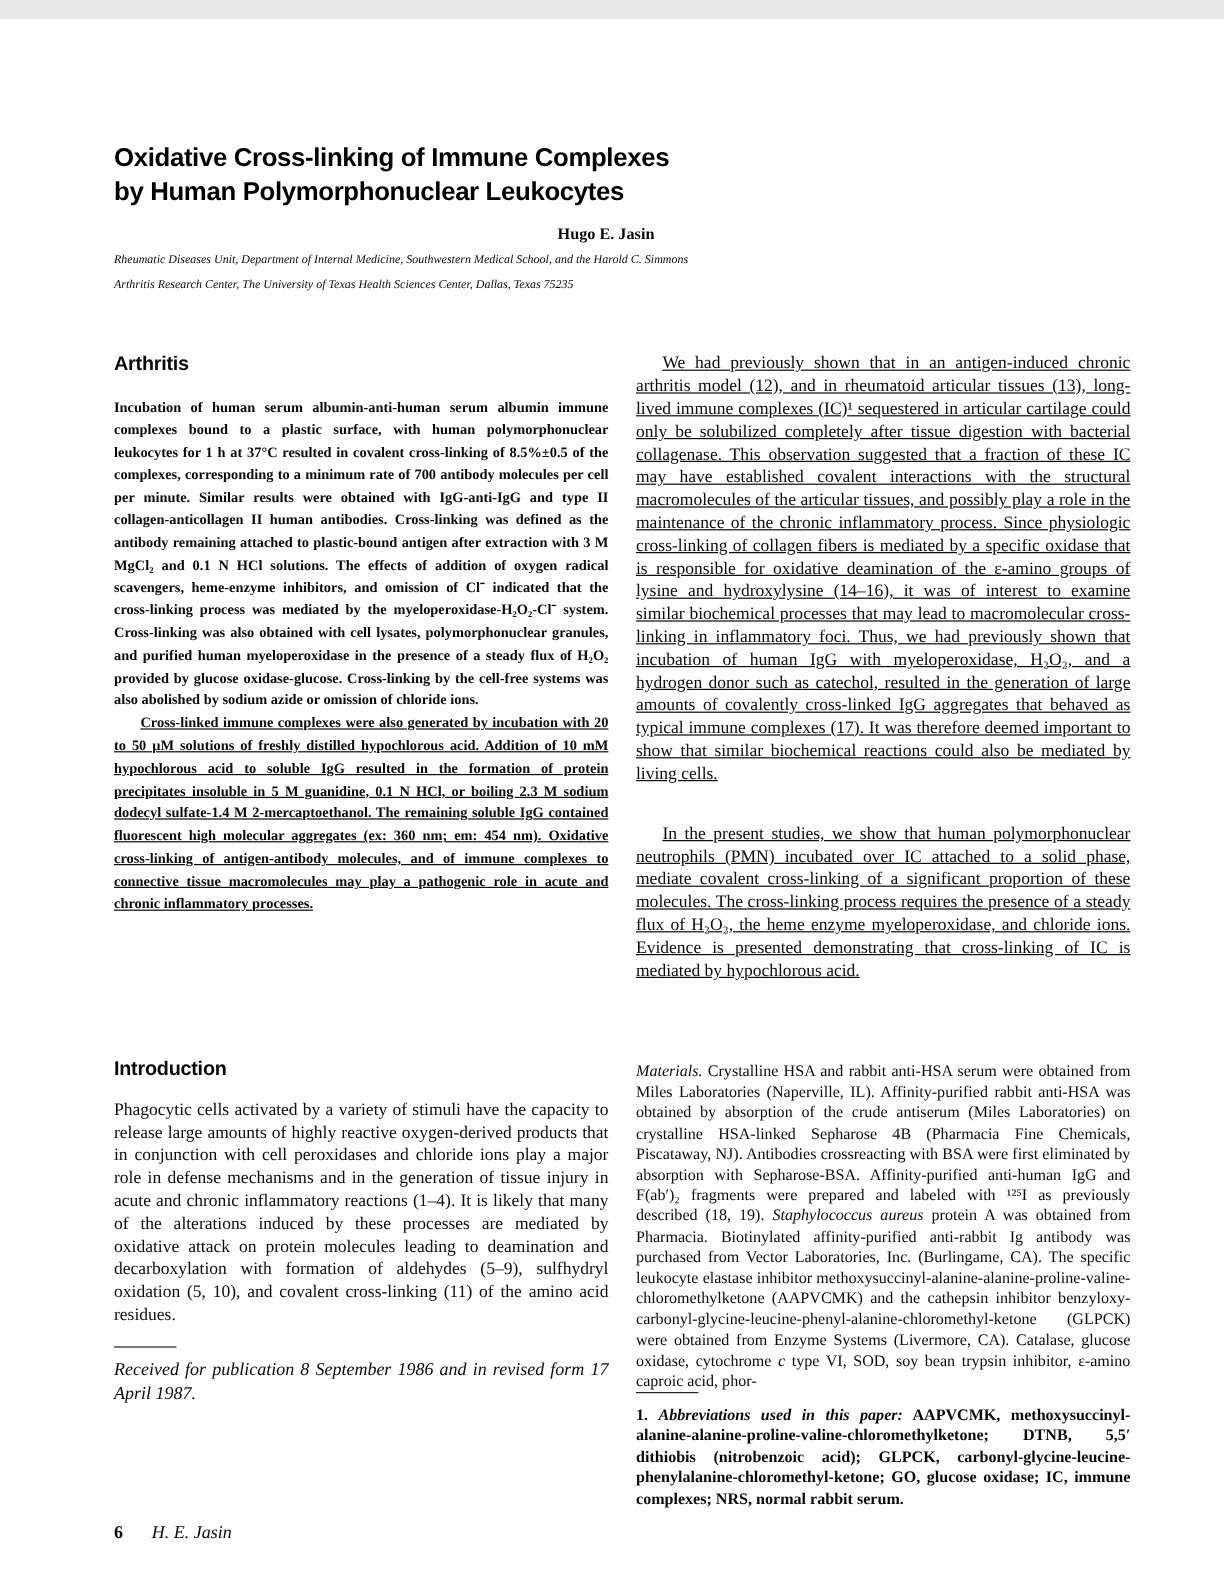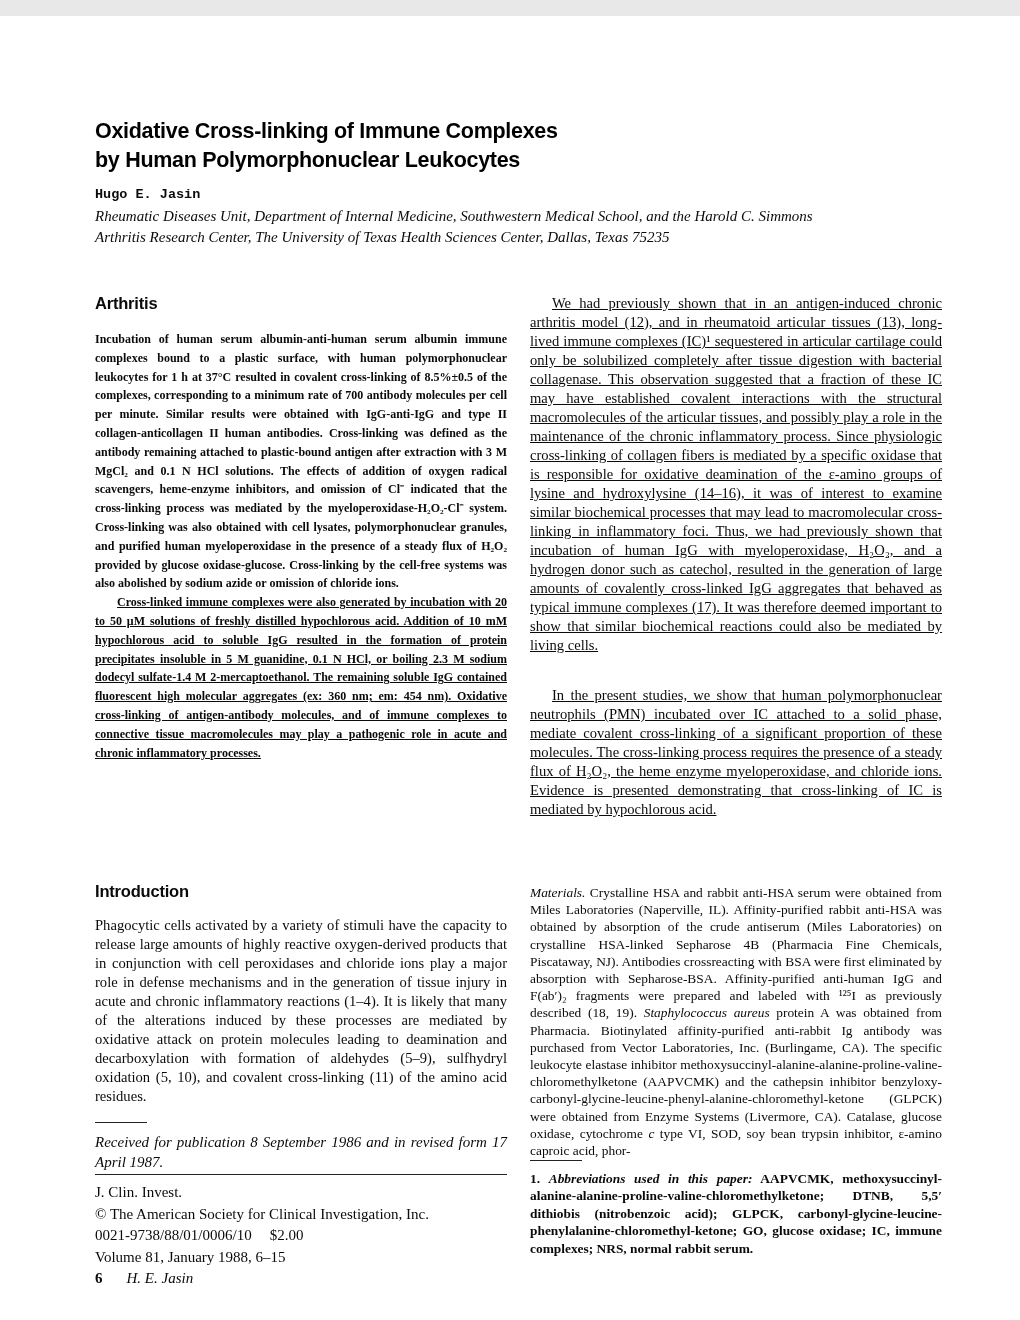--- a/index.html
+++ b/index.html
@@ -7,24 +7,24 @@
     position:relative; width:1020px; height:1320px; margin:16px auto;
     background:#ffffff; color:#0a0a0a; overflow:hidden;
     font-family:"Liberation Serif", serif;
   }
   .title-block { position:absolute; left:95px; top:101px; width:820px; }
   .title {
     font-family:"Liberation Sans", sans-serif; font-weight:bold;
     font-size:21.5px; line-height:29px; letter-spacing:-0.3px; color:#000;
   }
   .author {
-    margin-top:12px; font-family:Liberation Mono, monospace;
-    font-weight:bold; font-size:13.5px; line-height:16px;
+    margin-top:12px; font-family:Liberation Serif, serif;
+    font-weight:bold; font-size:13.5px; line-height:16px;text-align:center;
   }
-  .affiliation { margin-top:3px; font-style:italic; font-size:15px; line-height:21px; }
+  .affiliation { margin-top:3px; font-style:italic; font-size:10px; line-height:21px; }
 
   .col { position:absolute; top:278px; width:412px; height:1000px; }
   .col-left  { left:95px; }
   .col-right { left:530px; }
 
   .pin { position:absolute; left:0; width:412px; }
 
   .sec-heading {
     font-family:"Liberation Sans", sans-serif; font-weight:bold;
     font-size:16.5px; line-height:18px; letter-spacing:-0.2px;
@@ -83,29 +83,20 @@
 
     <div class="pin body-text" style="top:622px;">
       <p>Phagocytic cells activated by a variety of stimuli have the capacity to release large amounts of highly reactive oxygen-derived products that in conjunction with cell peroxidases and chloride ions play a major role in defense mechanisms and in the generation of tissue injury in acute and chronic inflammatory reactions (1–4). It is likely that many of the alterations induced by these processes are mediated by oxidative attack on protein molecules leading to deamination and decarboxylation with formation of aldehydes (5–9), sulfhydryl oxidation (5, 10), and covalent cross-linking (11) of the amino acid residues.</p>
     </div>
 
     <div class="pin" style="top:828px;">
       <hr class="short-rule">
       <div class="received">Received for publication 8 September 1986 and in revised form 17 April 1987.</div>
     </div>
 
-    <div class="pin" style="top:880px;">
-      <hr class="full-rule">
-      <div class="journal-info">
-        <div>J. Clin. Invest.</div>
-        <div>© The American Society for Clinical Investigation, Inc.</div>
-        <div><span>0021-9738/88/01/0006/10</span><span class="price-gap">$2.00</span></div>
-        <div>Volume 81, January 1988, 6–15</div>
-      </div>
-    </div>
 
   </div>
 
   <div class="col col-right">
 
     <div class="pin body-text" style="top:0;">
       <p class="indent">We had previously shown that in an antigen-induced chronic arthritis model (12), and in rheumatoid articular tissues (13), long-lived immune complexes (IC)¹ sequestered in articular cartilage could only be solubilized completely after tissue digestion with bacterial collagenase. This observation suggested that a fraction of these IC may have established covalent interactions with the structural macromolecules of the articular tissues, and possibly play a role in the maintenance of the chronic inflammatory process. Since physiologic cross-linking of collagen fibers is mediated by a specific oxidase that is responsible for oxidative deamination of the ε-amino groups of lysine and hydroxylysine (14–16), it was of interest to examine similar biochemical processes that may lead to macromolecular cross-linking in inflammatory foci. Thus, we had previously shown that incubation of human IgG with myeloperoxidase, H₂O₂, and a hydrogen donor such as catechol, resulted in the generation of large amounts of covalently cross-linked IgG aggregates that behaved as typical immune complexes (17). It was therefore deemed important to show that similar biochemical reactions could also be mediated by living cells.</p>
     </div>
 
     <div class="pin body-text" style="top:392px;">

